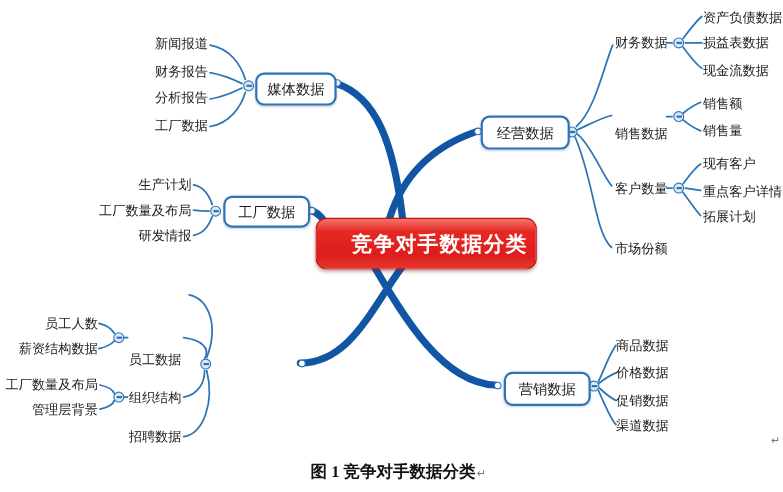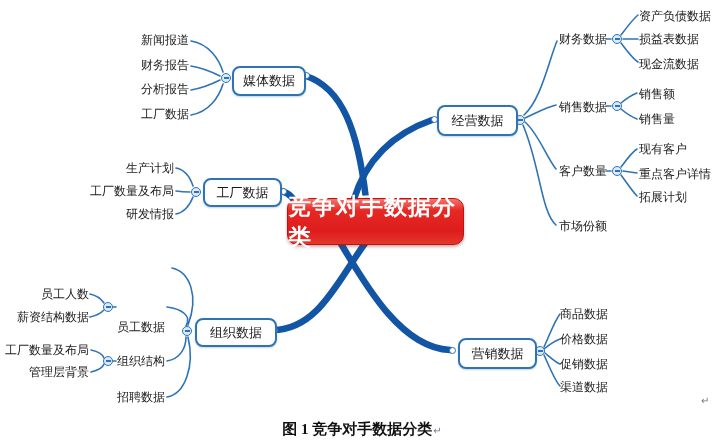--- a/index.html
+++ b/index.html
@@ -8,21 +8,21 @@
   svg.wires{position:absolute;left:0;top:0;width:712px;height:447px;}
   .thick{fill:none;stroke:#1355a5;stroke-width:6.5;stroke-linecap:round;}
   .thin{fill:none;stroke:#2e74b5;stroke-width:1.6;stroke-linecap:round;}
   .topic{position:absolute;display:flex;align-items:center;justify-content:center;
          background:#fff;border:2px solid #2e74b5;border-radius:8px;
          font-size:13px;color:#1a1a1a;box-shadow:0 1px 2px rgba(40,80,140,.25);}
   .center-node{position:absolute;left:287px;top:198px;width:175px;height:45px;
          display:flex;align-items:center;justify-content:center;
          background:linear-gradient(180deg,#f4746d 0%,#e62823 26%,#dd1d1d 72%,#e4372b 100%);
          border:1px solid #c11212;border-radius:10px;color:#fff;font-weight:bold;
-         font-size:23px;letter-spacing:1px;box-shadow:0 2px 3px rgba(120,30,30,.35);}
+         font-size:19px;letter-spacing:1px;box-shadow:0 2px 3px rgba(120,30,30,.35);padding-left:24px;}
   .leaf{position:absolute;font-size:12px;color:#1b1b1b;white-space:nowrap;line-height:15px;}
   .leafR{text-align:right;}
   .minus{position:absolute;width:10px;height:10px;border:1.5px solid #2e74b5;border-radius:50%;
          background:#dce9f7;box-sizing:border-box;}
   .minus::after{content:"";position:absolute;left:1.5px;right:1.5px;top:50%;height:1.5px;
          margin-top:-1px;background:#2e74b5;}
   .dot{position:absolute;width:7px;height:7px;border:1.5px solid #2e74b5;border-radius:50%;
          background:#fff;box-sizing:border-box;}
   .caption{position:absolute;left:237px;top:420px;width:250px;text-align:center;
          font-family:"Liberation Serif",serif;font-weight:bold;font-size:15px;color:#111;}
@@ -106,23 +106,20 @@
   <div class="minus" style="left:612px;top:34px;"></div>
   <div class="minus" style="left:612px;top:101px;"></div>
   <div class="minus" style="left:612px;top:166px;"></div>
 
   <div class="topic" style="left:232px;top:66px;width:70px;height:26px;">
       <span>媒体数据</span>
     </div>
   <div class="topic" style="left:203px;top:178px;width:75px;height:25px;">
       <span>工厂数据</span>
     </div>
-  <div class="topic" style="left:195px;top:318px;width:78px;height:25px;">
-      <span>组织数据</span>
-    </div>
   <div class="topic" style="left:458px;top:338px;width:75px;height:27px;">
       <span>营销数据</span>
     </div>
   <div class="topic" style="left:437px;top:105px;width:77px;height:27px;">
       <span>经营数据</span>
     </div>
 
   <div class="center-node">
       <span>竞争对手数据分类</span>
     </div>
@@ -141,21 +138,21 @@
   <div class="leaf leafR" style="right:623px;top:310px;">薪资结构数据</div>
   <div class="leaf" style="left:117px;top:354px;">组织结构</div>
   <div class="leaf leafR" style="right:623px;top:343px;">工厂数量及布局</div>
   <div class="leaf leafR" style="right:623px;top:365px;">管理层背景</div>
   <div class="leaf" style="left:117px;top:390px;">招聘数据</div>
 
   <div class="leaf" style="left:559px;top:32px;">财务数据</div>
   <div class="leaf" style="left:639px;top:9px;">资产负债数据</div>
   <div class="leaf" style="left:639px;top:32px;">损益表数据</div>
   <div class="leaf" style="left:639px;top:57px;">现金流数据</div>
-  <div class="leaf" style="left:559px;top:100px;text-align:center;">销售数据</div>
+  <div class="leaf" style="left:559px;top:114px;text-align:center;">销售数据</div>
   <div class="leaf" style="left:639px;top:87px;">销售额</div>
   <div class="leaf" style="left:639px;top:112px;">销售量</div>
   <div class="leaf" style="left:559px;top:164px;">客户数量</div>
   <div class="leaf" style="left:639px;top:142px;">现有客户</div>
   <div class="leaf" style="left:639px;top:167px;">重点客户详情</div>
   <div class="leaf" style="left:639px;top:190px;">拓展计划</div>
   <div class="leaf" style="left:559px;top:219px;">市场份额</div>
 
   <div class="leaf" style="left:560px;top:307px;">商品数据</div>
   <div class="leaf" style="left:560px;top:332px;">价格数据</div>

